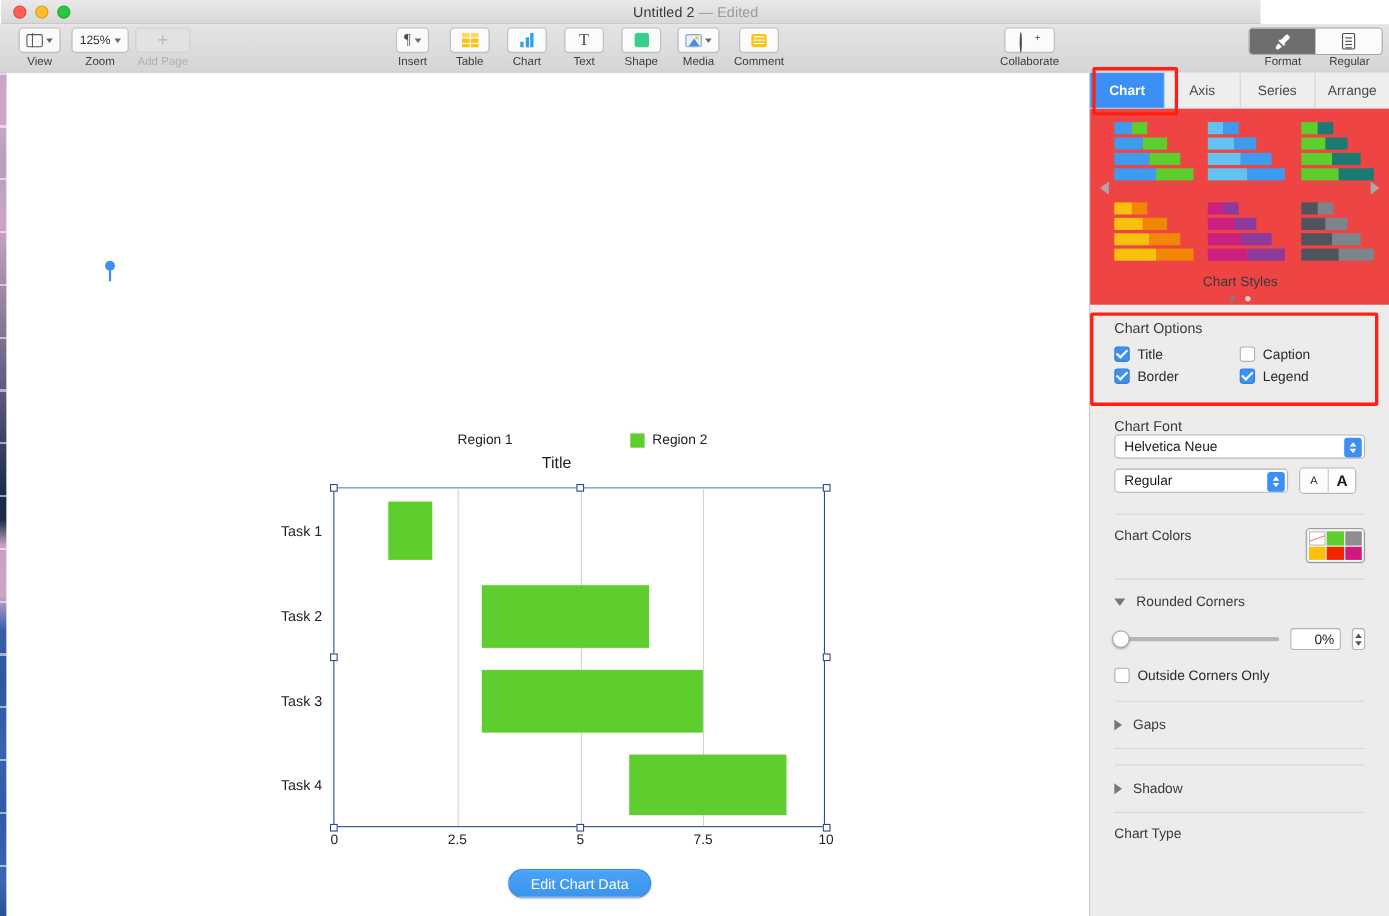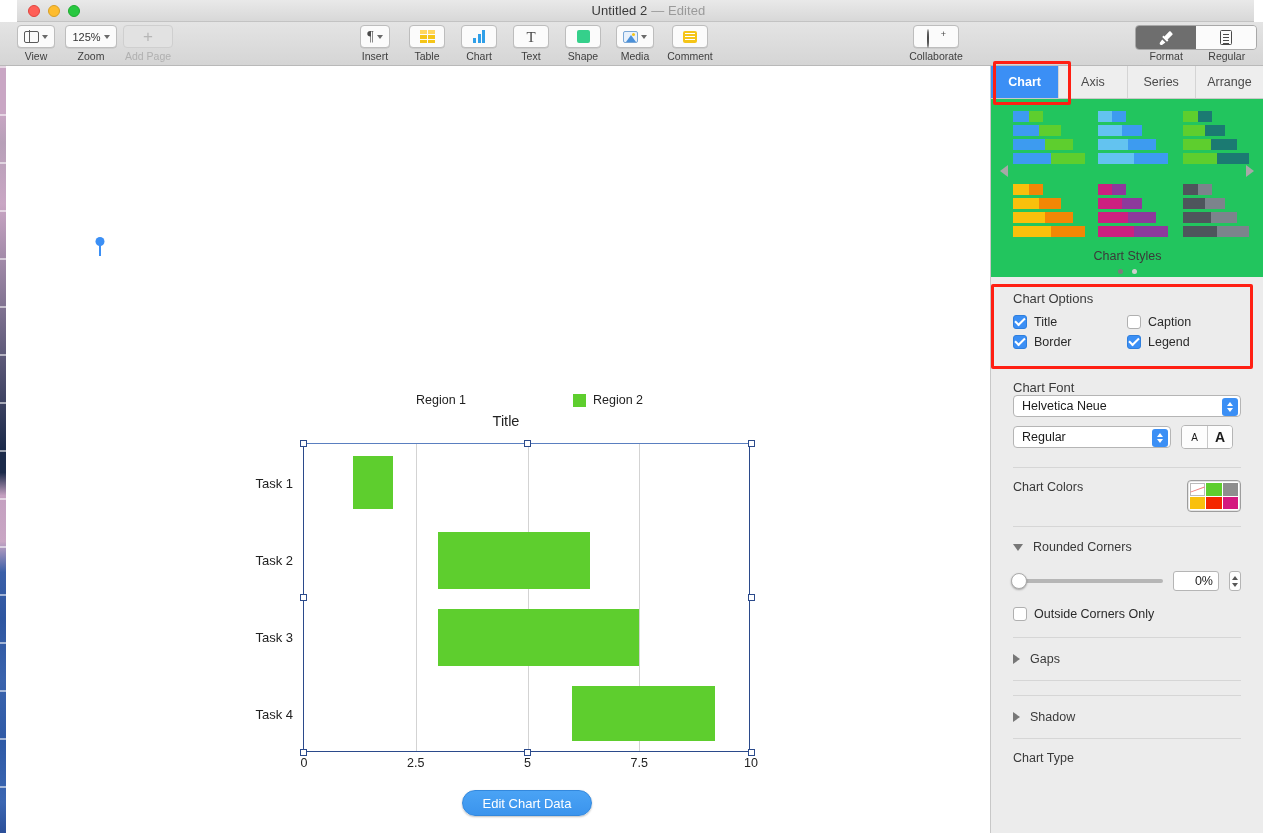--- a/index.html
+++ b/index.html
@@ -22,21 +22,21 @@
   }
   .bg-sliver-ticks {
     position: absolute; left: 0; top: 66px; width: 6px; height: 767px;
     background-image: repeating-linear-gradient(to bottom,
       rgba(255,255,255,0.55) 0px, rgba(255,255,255,0.55) 2px,
       rgba(0,0,0,0) 2px, rgba(0,0,0,0) 48px);
   }
 
   
   .titlebar {
-    position: absolute; left: 17px; top: 0; width: 1237px; height: 22px;
+    position: absolute; left: 1px; top: 0; width: 1145px; height: 22px;
     background: linear-gradient(to bottom, #e9e9e9, #d8d8d8);
     border-bottom: 1px solid #c3c3c3;
     padding-left: 40px;
   }
   .traffic { position: absolute; left: 11px; top: 5px; display: flex; gap: 8px; }
   .tl { width: 12px; height: 12px; border-radius: 50%; }
   .tl.red { background: #ff5f57; border: 0.5px solid #e0443e; }
   .tl.yellow { background: #febc2e; border: 0.5px solid #d89f25; }
   .tl.green { background: #28c840; border: 0.5px solid #1dab2f; }
   .doc-title {
@@ -152,21 +152,21 @@
     position: absolute; right: 0; top: 66px; width: 273px; height: 767px;
     background: #ececec; border-left: 1px solid #c8c8c8; overflow: hidden;
   }
   .tabs { display: flex; height: 33px; background: #eeeeee; border-bottom: 1px solid #c9c9c9; }
   .tab { flex: 1; display: flex; align-items: center; justify-content: center;
     font-size: 12.5px; color: #4a4a4a; border-right: 1px solid #d4d4d4; }
   .tab:last-child { border-right: none; }
   .tab.active { background: #3b8ff5; color: #fff; font-weight: bold; }
   .hl-red { position: absolute; border: 3px solid #ff1f13; border-radius: 2px; pointer-events: none; }
 
-  .styles-area { position: relative; height: 178px; background: #22c55e; }
+  .styles-area { position: relative; height: 178px; background: #ef4444; }
   .thumb-row { position: absolute; left: 22px; display: flex; gap: 13px; }
   .thumb { width: 72px; }
   .thumb .tbar { height: 11px; margin-bottom: 3px; display: flex; }
   .arrow-l, .arrow-r { position: absolute; top: 66px; width: 0; height: 0; }
   .arrow-l { left: 9px; border-top: 6px solid transparent; border-bottom: 6px solid transparent;
     border-right: 8px solid #a8a8a8; }
   .arrow-r { right: 9px; border-top: 6px solid transparent; border-bottom: 6px solid transparent;
     border-left: 8px solid #a8a8a8; }
   .styles-caption { position: absolute; left: 0; top: 150px; width: 273px; text-align: center;
     font-size: 12.5px; color: #3a3a3a; }

